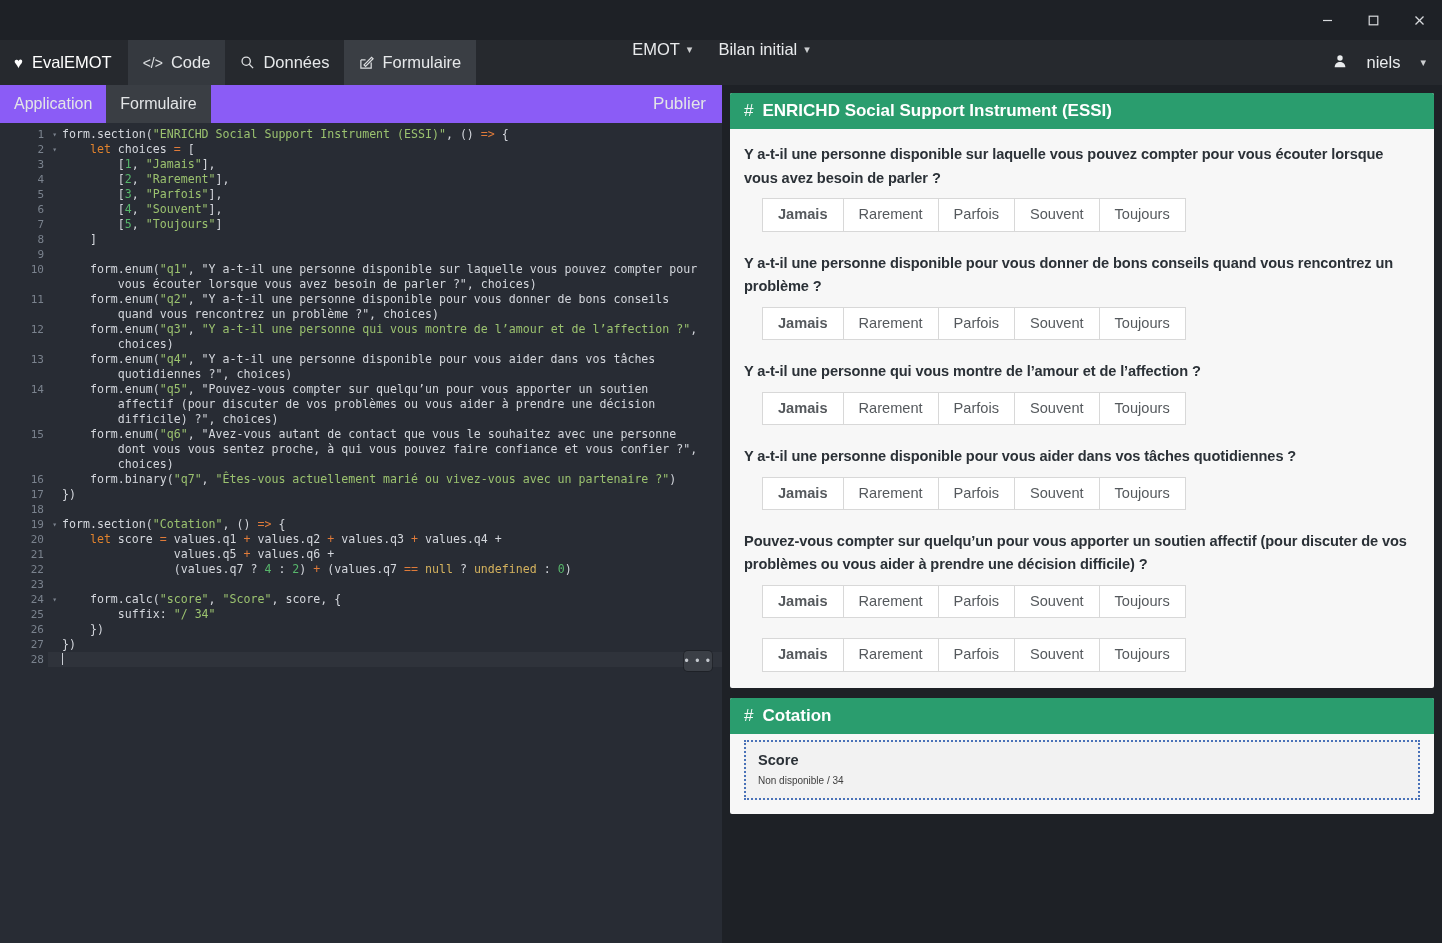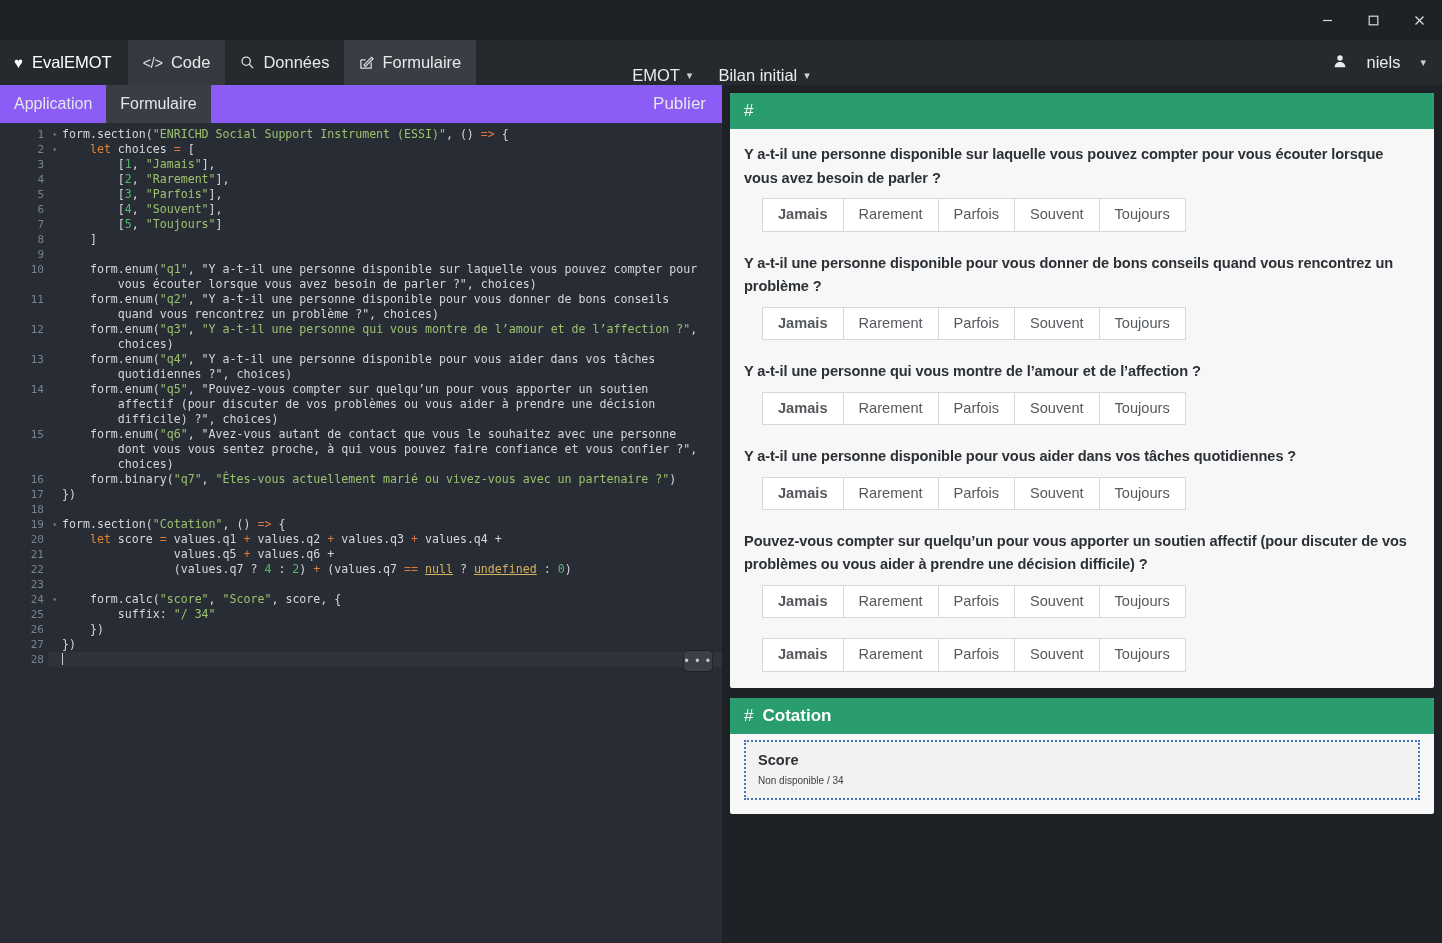--- a/index.html
+++ b/index.html
@@ -36,21 +36,21 @@
   .mtab {
     display: flex; align-items: center; gap: 8px; padding: 0 15px;
     font-size: 16.5px; color: #e6e8ea; white-space: nowrap;
   }
   .mtab.sel-dark { background: #35393f; }
   .mtab.sel-dark2 { background: #3a3e44; }
   .mtab .ic { display: flex; align-items: center; font-size: 14px; opacity: .95; }
 
   .menu-center {
     position: absolute; left: 0; right: 0; top: 0; bottom: 0;
-    display: flex; align-items: flex-end; justify-content: center; gap: 26px;
+    display: flex; align-items: flex-start; justify-content: center; gap: 26px;
     pointer-events: none;
   }
   .menu-center > * { pointer-events: auto; }
   .mcent { display: flex; align-items: center; gap: 7px; font-size: 16.5px; color: #e9ebed; }
   .caret { font-size: 11px; opacity: .85; }
 
   .menu-right {
     margin-left: auto; display: flex; align-items: center;
     padding-right: 16px; gap: 20px; font-size: 16.5px; color: #e9ebed;
     position: relative; z-index: 2;
@@ -89,21 +89,21 @@
     font-family: "DejaVu Sans Mono", monospace; font-size: 11.6px;
     line-height: 15px; color: #d4d7dd; white-space: pre; overflow: hidden;
     position: relative;
   }
   .cl { height: 15px; line-height: 15px; }
   .cl.h28 { background: #2f333b; margin-left: -14px; padding-left: 14px; }
   .tok-str { color: #9bc26f; }
   .tok-kw  { color: #e0822d; }
   .tok-op  { color: #df7b3a; }
   .tok-num { color: #57b66b; }
-  .tok-null{ color: #d4b25e; text-decoration: underline; }
+  .tok-null{ color: #d4b25e; }
   .caret-line { display: inline-block; width: 1px; height: 12px; background: #c8ccd2; vertical-align: -2px; }
   .dots-btn {
     position: absolute; right: 10px; bottom: 272px; width: 28px; height: 20px;
     background: #3b3f46; border-radius: 4px; display: flex; align-items: center;
     justify-content: center; color: #c3c7cd; font-size: 12px; letter-spacing: 1.5px;
     box-shadow: 0 0 0 1px rgba(0,0,0,.25);
   }
 
   
   .form-pane {
@@ -274,20 +274,21 @@
         <div class="dots-btn">
           <span>• • •</span>
         </div>
       </div>
     </div>
 
     <div class="form-pane" id="formpane">
         <div class="card">
           <div class="card-head">
             <span class="hash">#</span>
+            <span>ENRICHD Social Support Instrument (ESSI)</span>
           </div>
           <div class="card-body">
             <div class="q"><div class="q-label">Y a-t-il une personne disponible sur laquelle vous pouvez compter pour vous écouter lorsque vous avez besoin de parler ?</div><div class="choices">
                 <div class="choice">Jamais</div>
                 <div class="choice">Rarement</div>
                 <div class="choice">Parfois</div>
                 <div class="choice">Souvent</div>
                 <div class="choice">Toujours</div>
               </div></div>
             <div class="q"><div class="q-label">Y a-t-il une personne disponible pour vous donner de bons conseils quand vous rencontrez un problème ?</div><div class="choices">

